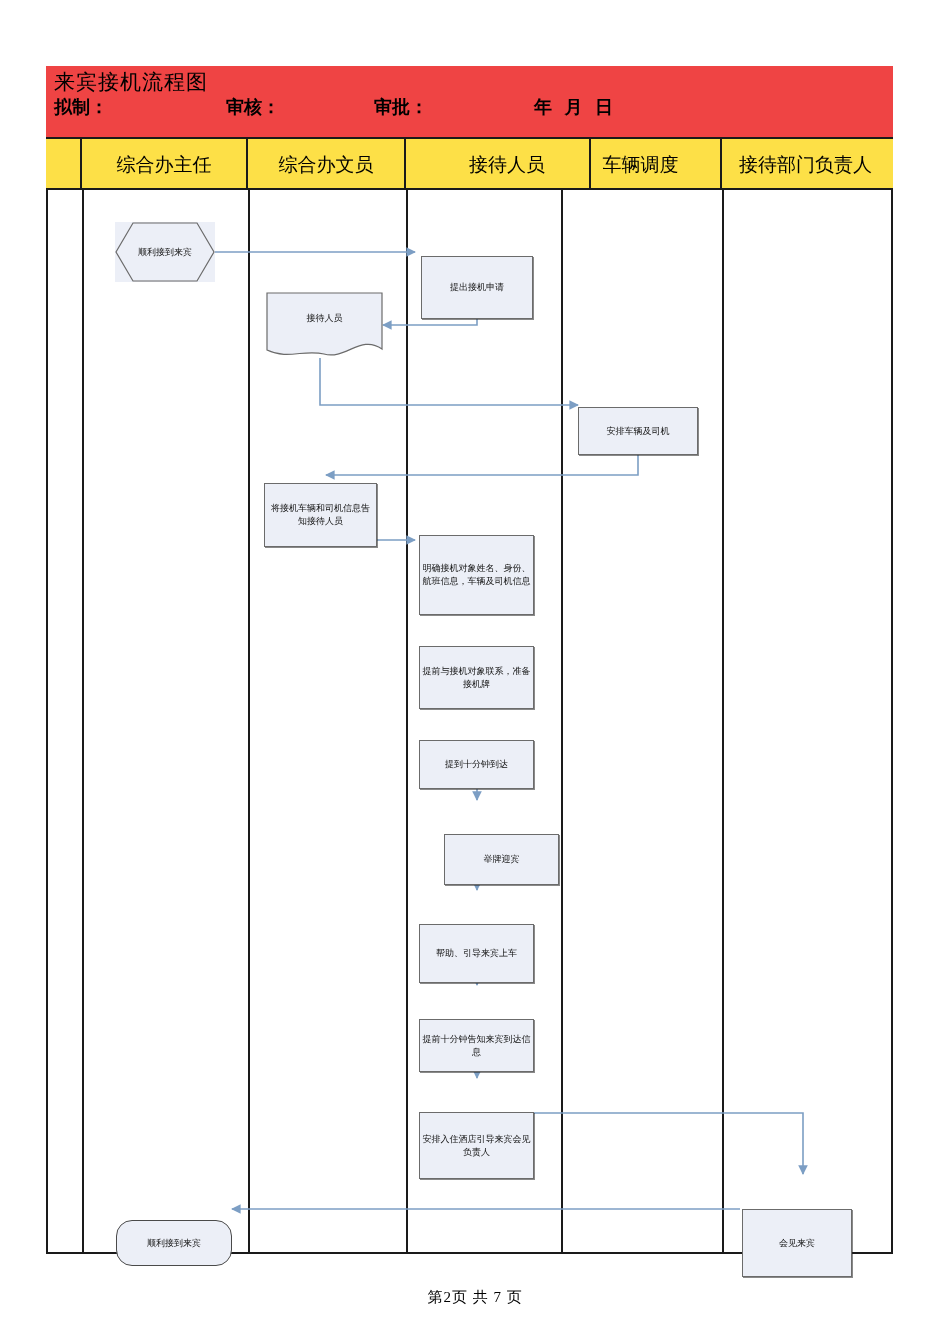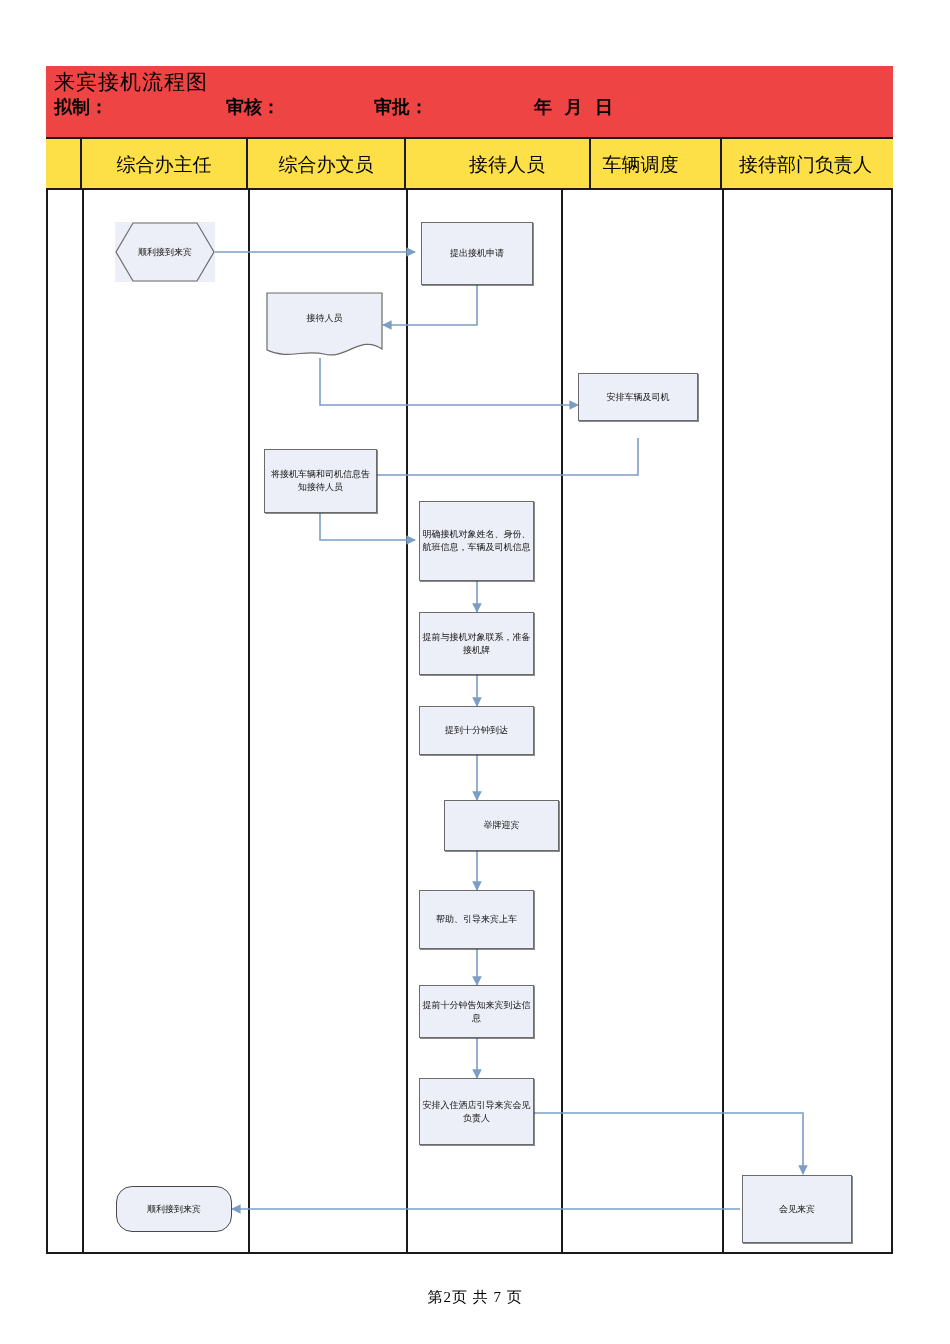--- a/index.html
+++ b/index.html
@@ -110,20 +110,21 @@
     box-shadow: 1px 1px 0 0 rgba(40,40,40,0.55);
     display: flex;
     align-items: center;
     justify-content: center;
     text-align: center;
     font-family: "Liberation Sans", "DejaVu Sans", sans-serif;
     font-size: 9px;
     line-height: 13px;
     color: #111111;
     padding: 2px;
+    margin-top: 34px;
   }
   .node .txt { display: block; width: 100%; }
 
   
   .hexagon {
     position: absolute;
     box-sizing: border-box;
     background: #eceff7;
     display: flex;
     align-items: center;

